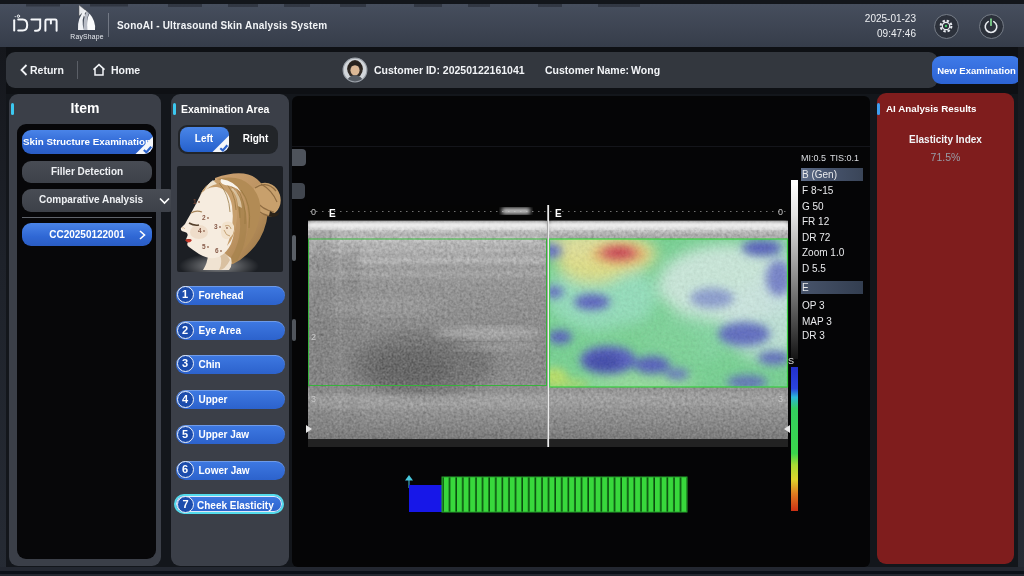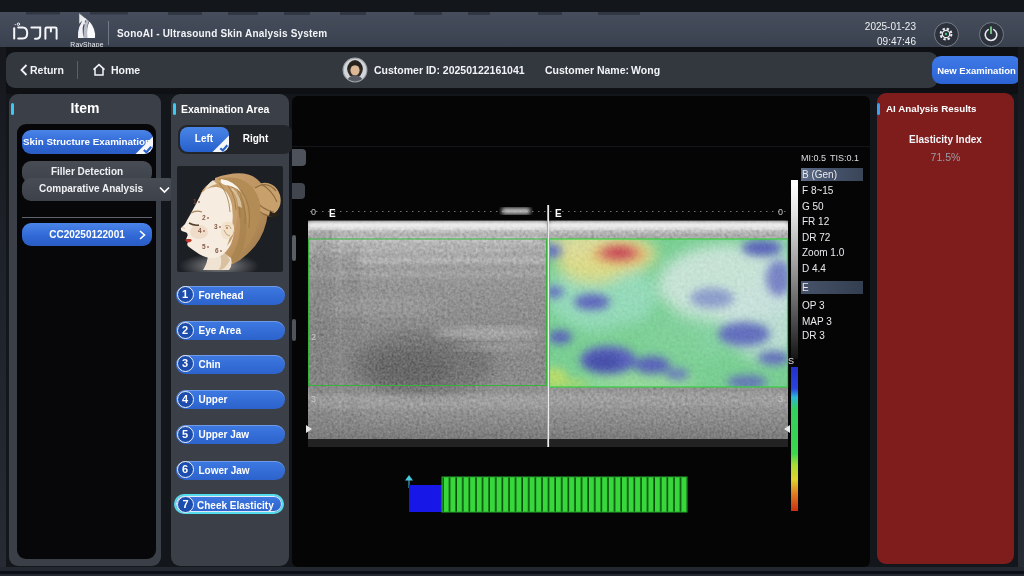--- a/index.html
+++ b/index.html
@@ -1,18 +1,18 @@
 <!DOCTYPE html>
 <html><head><meta charset="utf-8">
 <style>
 *{margin:0;padding:0;box-sizing:border-box}
 html,body{width:1024px;height:576px;overflow:hidden;background:#121419;font-family:"Liberation Sans",sans-serif}
 #app{position:relative;width:1024px;height:576px;background:#13161b}
 .abs{position:absolute}
-.topbar{position:absolute;left:0;top:12px;width:1024px;height:47px;background:linear-gradient(180deg,#464e5d 0%,#3d4452 55%,#343b48 100%)}
+.topbar{position:absolute;left:0;top:4px;width:1024px;height:47px;background:linear-gradient(180deg,#464e5d 0%,#3d4452 55%,#343b48 100%)}
 .tsep{position:absolute;left:108px;top:9px;width:1px;height:24px;background:#9aa0ab;opacity:.55}
 .apptitle{position:absolute;left:117px;top:16px;font-size:10px;font-weight:700;color:#f2f4f7;letter-spacing:.2px}
 .dt{position:absolute;left:838px;top:7px;width:78px;text-align:right;font-size:10px;font-weight:400;color:#eef0f3;line-height:15px}
 .cbtn{position:absolute;top:10px;width:25px;height:25px;border-radius:50%;background:#2c313b;border:1.2px solid #767d88}
 .navbar{position:absolute;left:6px;top:52px;width:932px;height:36px;background:#33373e;border-radius:9px}
 .nvtext{position:absolute;top:12px;font-size:10.5px;font-weight:700;color:#f2f4f7;white-space:nowrap}
 .panel{position:absolute;background:#3b3f48;border-radius:9px}
 .ptitle{position:absolute;color:#fff;font-weight:700}
 .accent{position:absolute;width:3px;height:12px;border-radius:2px;background:#3cc8f0}
 .blackbox{position:absolute;background:#070709;border-radius:9px}
@@ -113,37 +113,37 @@
   <div class="accent" style="left:1.5px;top:9px"></div>
   <div class="ptitle" style="left:0;top:6px;width:152px;text-align:center;font-size:14px">Item</div>
   <div class="blackbox" style="left:8px;top:30px;width:139px;height:435px"></div>
   <div class="bluebtn" style="left:12.5px;top:36px;width:131px;height:24px;font-size:9.8px;line-height:24px;overflow:hidden;white-space:nowrap">Skin Structure Examination
     <svg class="abs" style="right:0;bottom:0" width="18" height="18">
           <polygon points="18,0.5 18,18 0.5,18" fill="#f5f7fa"></polygon>
           <path d="M8.8,14 L11.4,16.3 L16.2,10.8" fill="none" stroke="#2a62cc" stroke-width="2.2"></path>
         </svg>
   </div>
   <div class="graybtn" style="left:13px;top:66.5px;width:130px;height:22px;font-size:10px;line-height:22px">Filler Detection</div>
-  <div class="graybtn" style="left:13px;top:84px;width:156px;height:22.5px;font-size:10px;line-height:22px;padding-right:18px">Comparative Analysis
+  <div class="graybtn" style="left:13px;top:95px;width:156px;height:22.5px;font-size:10px;line-height:22px;padding-right:18px">Comparative Analysis
     <svg class="abs" style="right:8px;top:8px" width="11" height="8" fill="none" stroke="#fff" stroke-width="1.7">
           <polyline points="1,1.5 5.5,6 10,1.5"></polyline>
         </svg>
   </div>
   <div class="abs" style="left:13px;top:122.5px;width:130px;height:1px;background:#60646c"></div>
   <div class="bluebtn" style="left:13px;top:129px;width:130px;height:23px;font-size:10px;line-height:23px">CC20250122001
     <svg class="abs" style="right:6px;top:7px" width="7px" height="10" fill="none" stroke="#fff" stroke-width="1.6">
           <polyline points="1,1 5.5,5 1,9"></polyline>
         </svg>
   </div>
 </div>
 
 <div class="panel" style="left:171px;top:94px;width:118px;height:472px">
   <div class="accent" style="left:1.5px;top:9px"></div>
   <div class="ptitle" style="left:10px;top:9px;font-size:10.5px">Examination Area</div>
-  <div class="abs" style="left:6.5px;top:31px;width:115px;height:28.5px;background:#222529;border-radius:9px;overflow:hidden">
+  <div class="abs" style="left:6.5px;top:31px;width:100px;height:28.5px;background:#222529;border-radius:9px;overflow:hidden">
     <div class="abs" style="left:2px;top:2px;width:49px;height:24.5px;border-radius:8px;background:linear-gradient(180deg,#4a86e8,#2560cc);overflow:hidden">
       <div style="width:100%;text-align:center;font-size:10px;font-weight:700;color:#fff;line-height:24px">Left</div>
       <svg class="abs" style="right:0;bottom:0" width="17" height="17">
             <polygon points="17,0.5 17,17 0.5,17" fill="#f5f7fa"></polygon>
             <path d="M8.3,13.2 L10.8,15.4 L15.3,10.2" fill="none" stroke="#2a62cc" stroke-width="2.1"></path>
           </svg>
     </div>
     <div class="abs" style="left:53px;top:0;width:50px;text-align:center;font-size:10px;font-weight:700;color:#fff;line-height:28px">Right</div>
   </div>
   <div class="abs" id="facebox" style="left:5.5px;top:72px;width:106px;height:106px;background:#1c1f24;border-radius:2px;overflow:hidden">
@@ -439,21 +439,21 @@
         <span>MI:0.5</span>
         <span>TIS:0.1</span>
       </div>
   <div class="hrow" style="top:72px"></div>
   <div class="prow" style="top:73px">B (Gen)</div>
   <div class="prow" style="top:89px">F 8~15</div>
   <div class="prow" style="top:104.5px">G 50</div>
   <div class="prow" style="top:120px">FR 12</div>
   <div class="prow" style="top:135.5px">DR 72</div>
   <div class="prow" style="top:151px">Zoom 1.0</div>
-  <div class="prow" style="top:166.5px">D 4.4</div>
+  <div class="prow" style="top:166.5px">D 5.5</div>
   <div class="hrow" style="top:184.5px;background:linear-gradient(90deg,#47536a,#333e50)"></div>
   <div class="prow" style="top:185.5px">E</div>
   <div class="prow" style="top:204px">OP 3</div>
   <div class="prow" style="top:219.5px">MAP 3</div>
   <div class="prow" style="top:234px">DR 3</div>
 </div>
 
 <div class="panel" style="left:877px;top:93px;width:137px;height:471px;background:#7f1d1d">
   <div class="accent" style="left:0px;top:10px;background:#3f9ff0"></div>
   <div class="ptitle" style="left:9px;top:10px;font-size:9.8px">AI Analysis Results</div>

